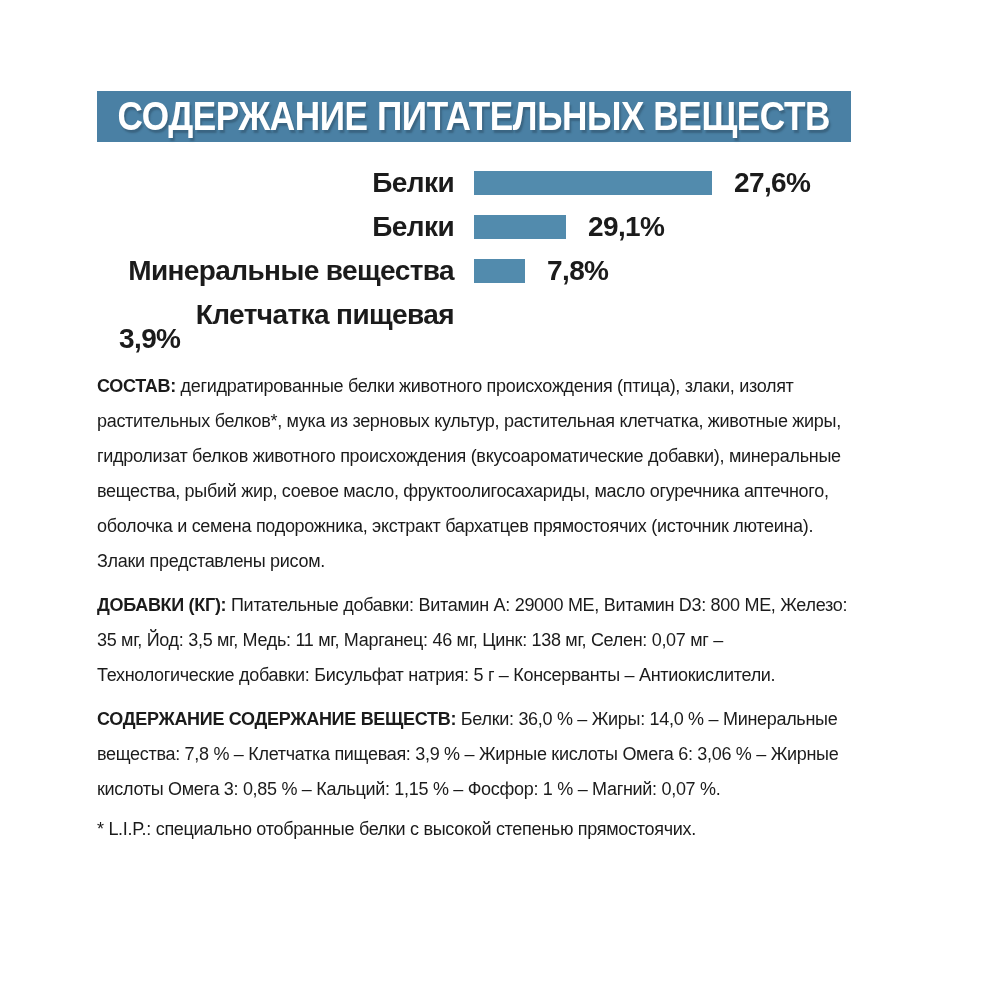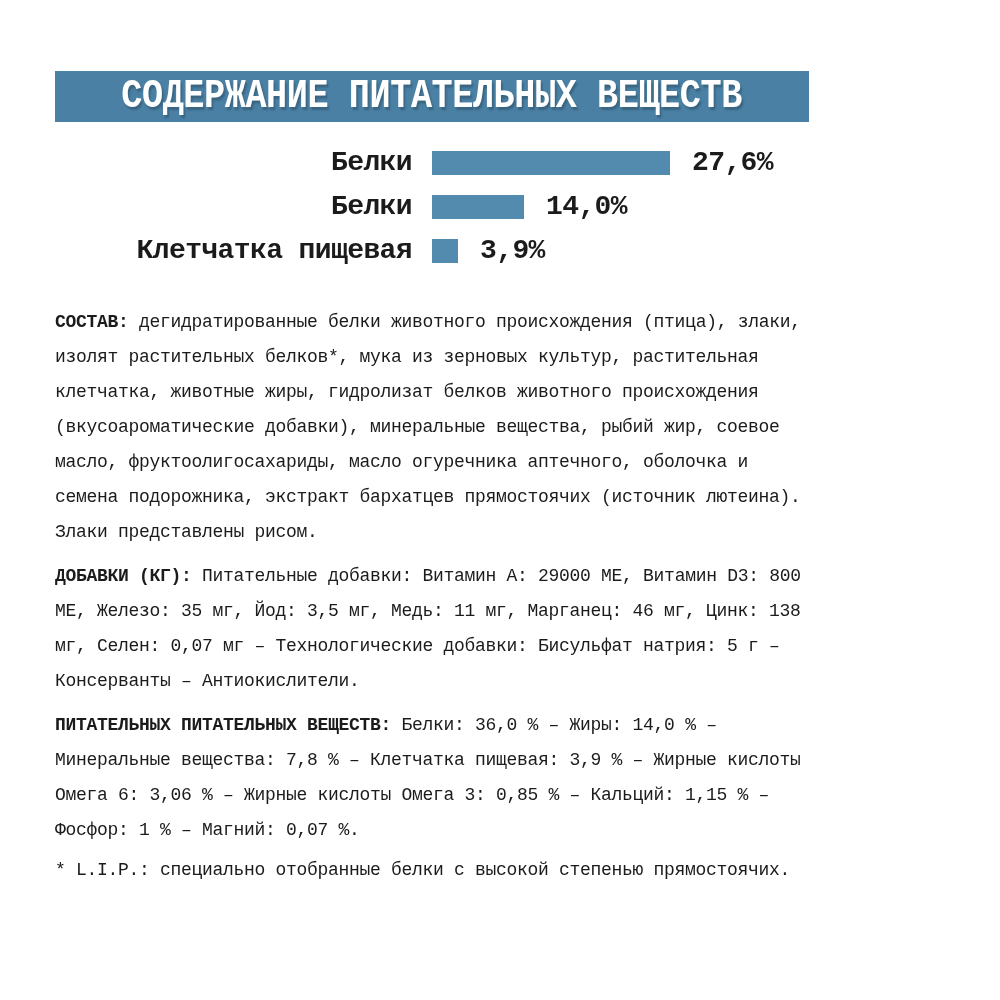--- a/index.html
+++ b/index.html
@@ -17,23 +17,22 @@
     color:var(--ink);
     overflow:hidden;
   }
   .page{
     width:1000px;height:1000px;
     background:var(--bg);
     position:relative;
   }
   .content{
     width:754px;
-    margin-left:55px;
-    padding-top:71px;
-    font-family:Liberation Mono, monospace;
+    margin-left:97px;
+    padding-top:91px;
   }
   .band{
     width:754px;height:51px;
     background:var(--band-blue);
     display:flex;align-items:center;justify-content:center;
   }
   .band-title{
     display:inline-block;
     white-space:nowrap;
     transform:scaleX(0.88);
@@ -47,21 +46,21 @@
   .chart{
     margin-top:29px;
     margin-bottom:42px;
   }
   .chart-row{
     display:flex;
     align-items:flex-start;
     height:24px;
     margin-bottom:20px;
   }
-  .chart-row:last-child{margin-bottom:0;}
+  .chart-row:last-child{margin-bottom:0;flex-direction:column;}
   .chart-label{
     width:357px;
     text-align:right;
     font-size:28px;
     font-weight:700;
     letter-spacing:-0.6px;
     line-height:24px;
     padding-right:0;
   }
   .chart-bar{
@@ -109,31 +108,36 @@
 
     <div class="chart">
       <div class="chart-row">
         <span class="chart-label">Белки</span>
         <div class="chart-bar" style="width: 238px;"></div>
         <span class="chart-value">27,6%</span>
       </div>
       <div class="chart-row">
         <span class="chart-label">Белки</span>
         <div class="chart-bar" style="width: 92px;"></div>
-        <span class="chart-value">14,0%</span>
+        <span class="chart-value">29,1%</span>
+      </div>
+      <div class="chart-row">
+        <span class="chart-label">Минеральные вещества</span>
+        <div class="chart-bar" style="width: 51px;"></div>
+        <span class="chart-value">7,8%</span>
       </div>
       <div class="chart-row">
         <span class="chart-label">Клетчатка пищевая</span>
         <div class="chart-bar" style="width: 26px;"></div>
         <span class="chart-value">3,9%</span>
       </div>
     </div>
 
 
     <div class="text-block">
       <p class="para"><b>СОСТАВ:</b> <span>дегидратированные белки животного происхождения (птица), злаки, изолят растительных белков*, мука из зерновых культур, растительная клетчатка, животные жиры, гидролизат белков животного происхождения (вкусоароматические добавки), минеральные вещества, рыбий жир, соевое масло, фруктоолигосахариды, масло огуречника аптечного, оболочка и семена подорожника, экстракт бархатцев прямостоячих (источник лютеина). Злаки представлены рисом.</span></p>
       <p class="para"><b>ДОБАВКИ (КГ):</b> <span>Питательные добавки: Витамин A: 29000 МЕ, Витамин D3: 800 МЕ, Железо: 35 мг, Йод: 3,5 мг, Медь: 11 мг, Марганец: 46 мг, Цинк: 138 мг, Селен: 0,07 мг – Технологические добавки: Бисульфат натрия: 5 г – Консерванты – Антиокислители.</span></p>
-      <p class="para"><b>ПИТАТЕЛЬНЫХ ПИТАТЕЛЬНЫХ ВЕЩЕСТВ:</b> <span>Белки: 36,0 % – Жиры: 14,0 % – Минеральные вещества: 7,8 % – Клетчатка пищевая: 3,9 % – Жирные кислоты Омега 6: 3,06 % – Жирные кислоты Омега 3: 0,85 % – Кальций: 1,15 % – Фосфор: 1 % – Магний: 0,07 %.</span></p>
+      <p class="para"><b>СОДЕРЖАНИЕ СОДЕРЖАНИЕ ВЕЩЕСТВ:</b> <span>Белки: 36,0 % – Жиры: 14,0 % – Минеральные вещества: 7,8 % – Клетчатка пищевая: 3,9 % – Жирные кислоты Омега 6: 3,06 % – Жирные кислоты Омега 3: 0,85 % – Кальций: 1,15 % – Фосфор: 1 % – Магний: 0,07 %.</span></p>
       <p class="footnote">* L.I.P.: специально отобранные белки с высокой степенью прямостоячих.</p>
     </div>
 
   </div>
 </div>
 
 </body></html>

